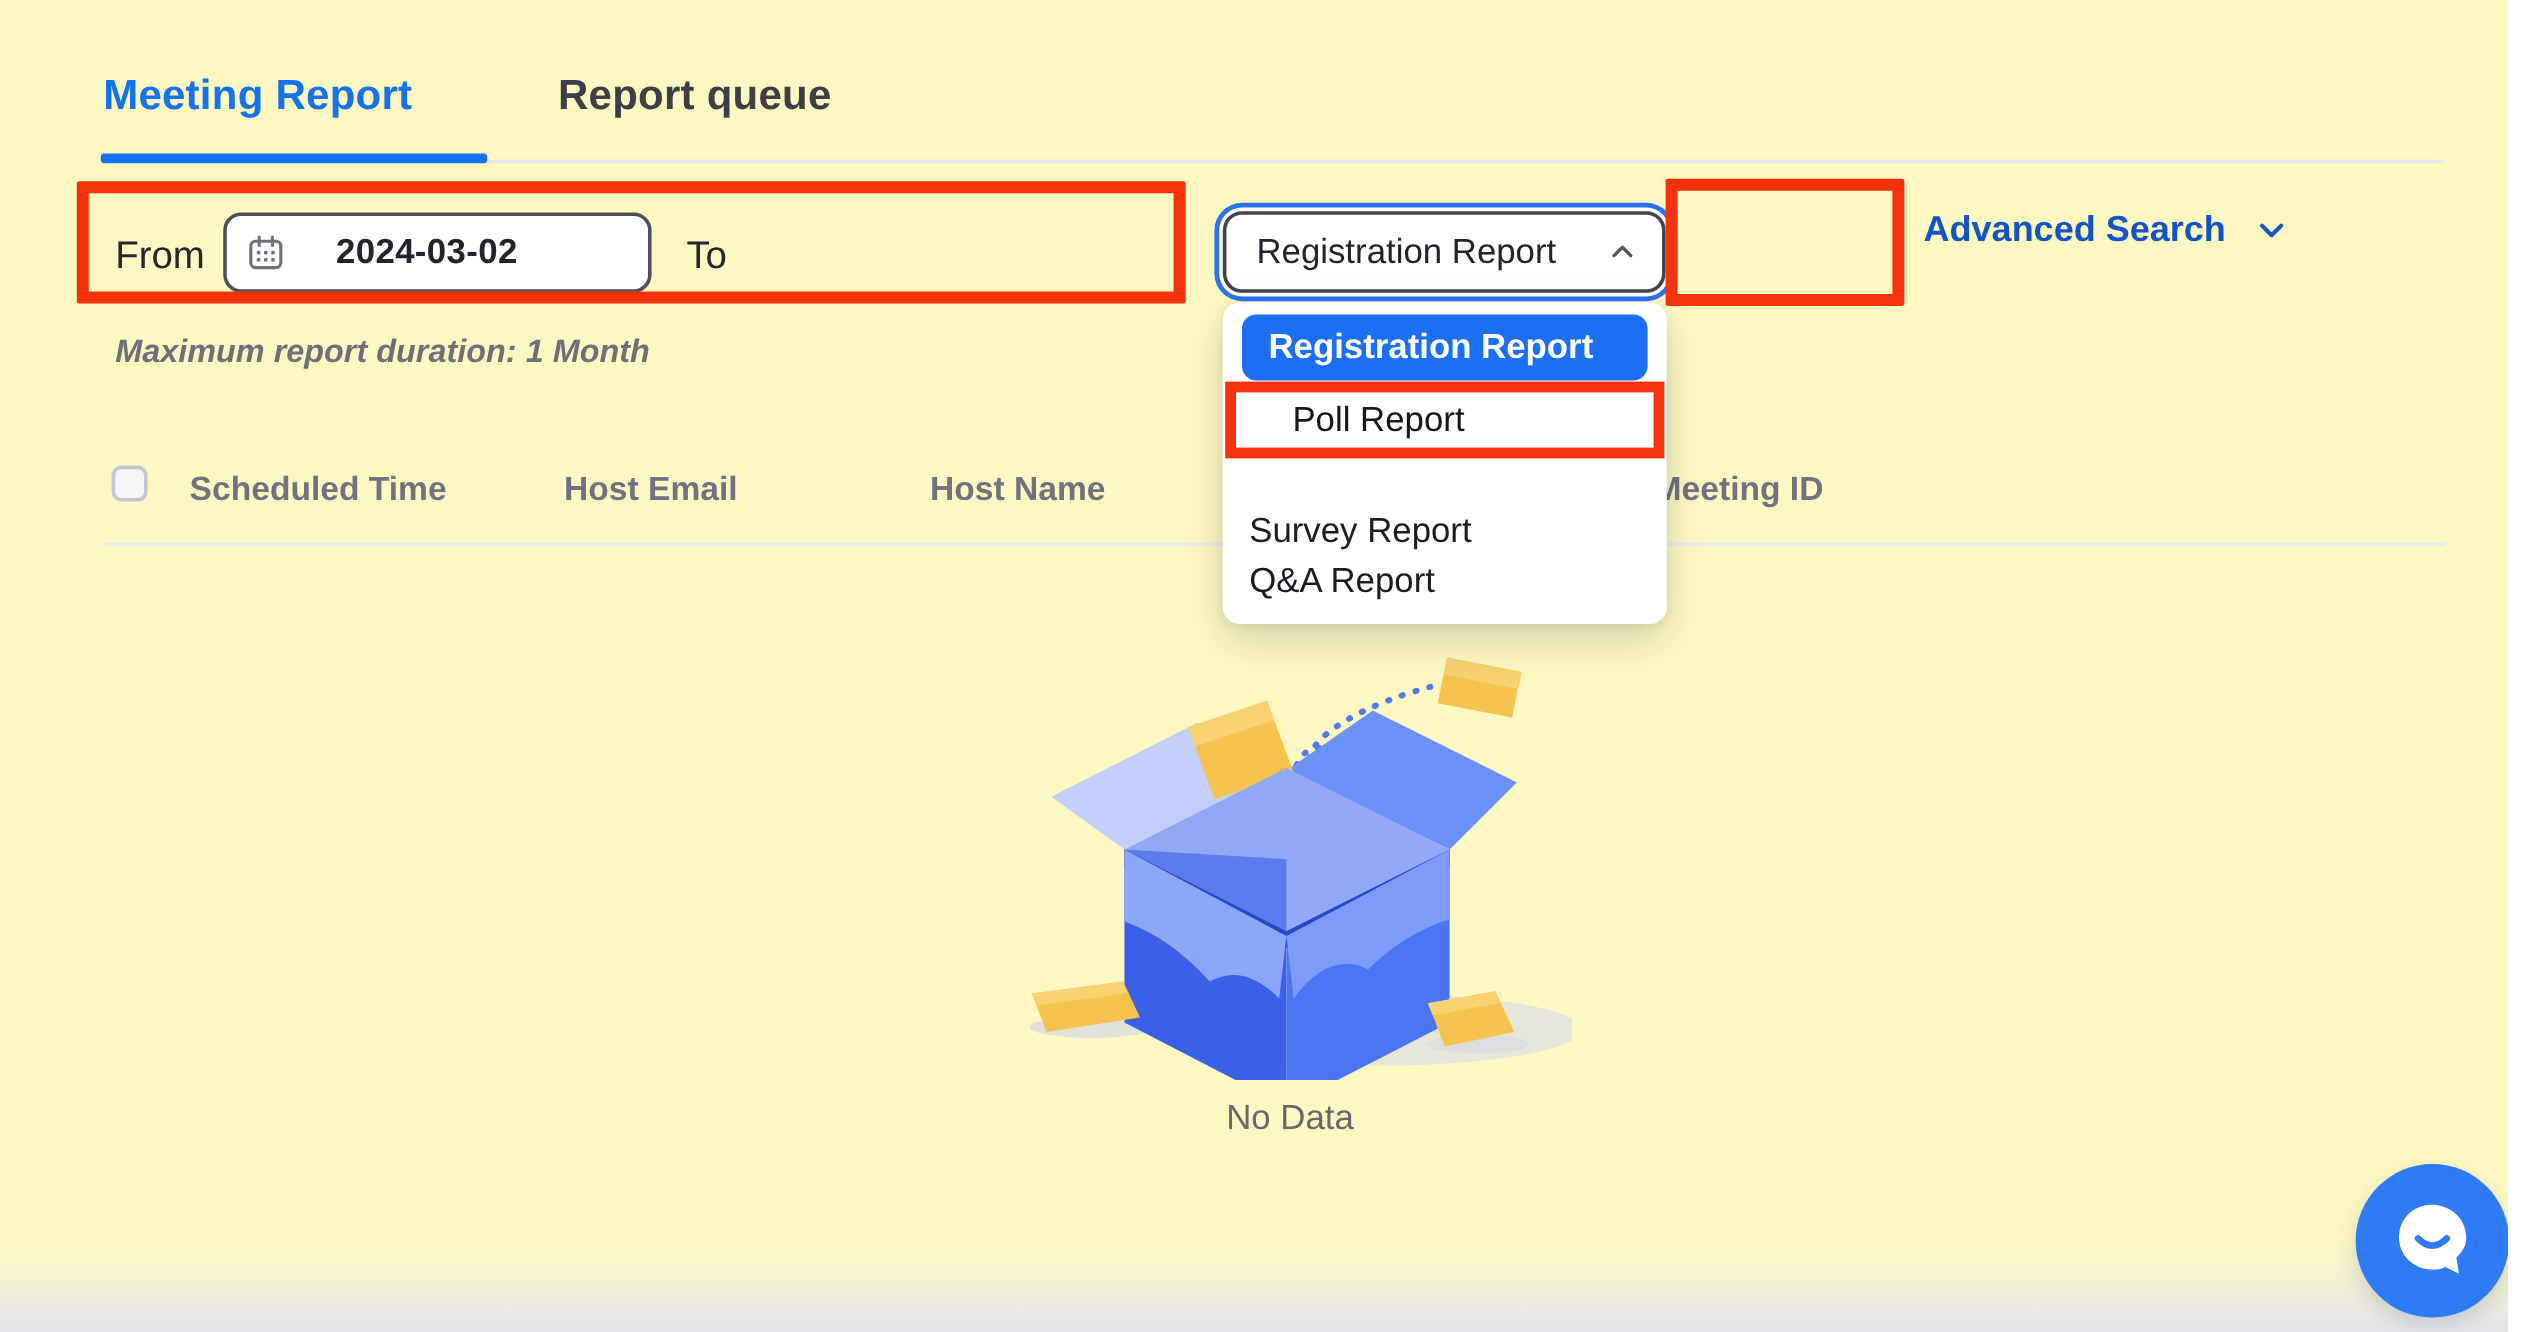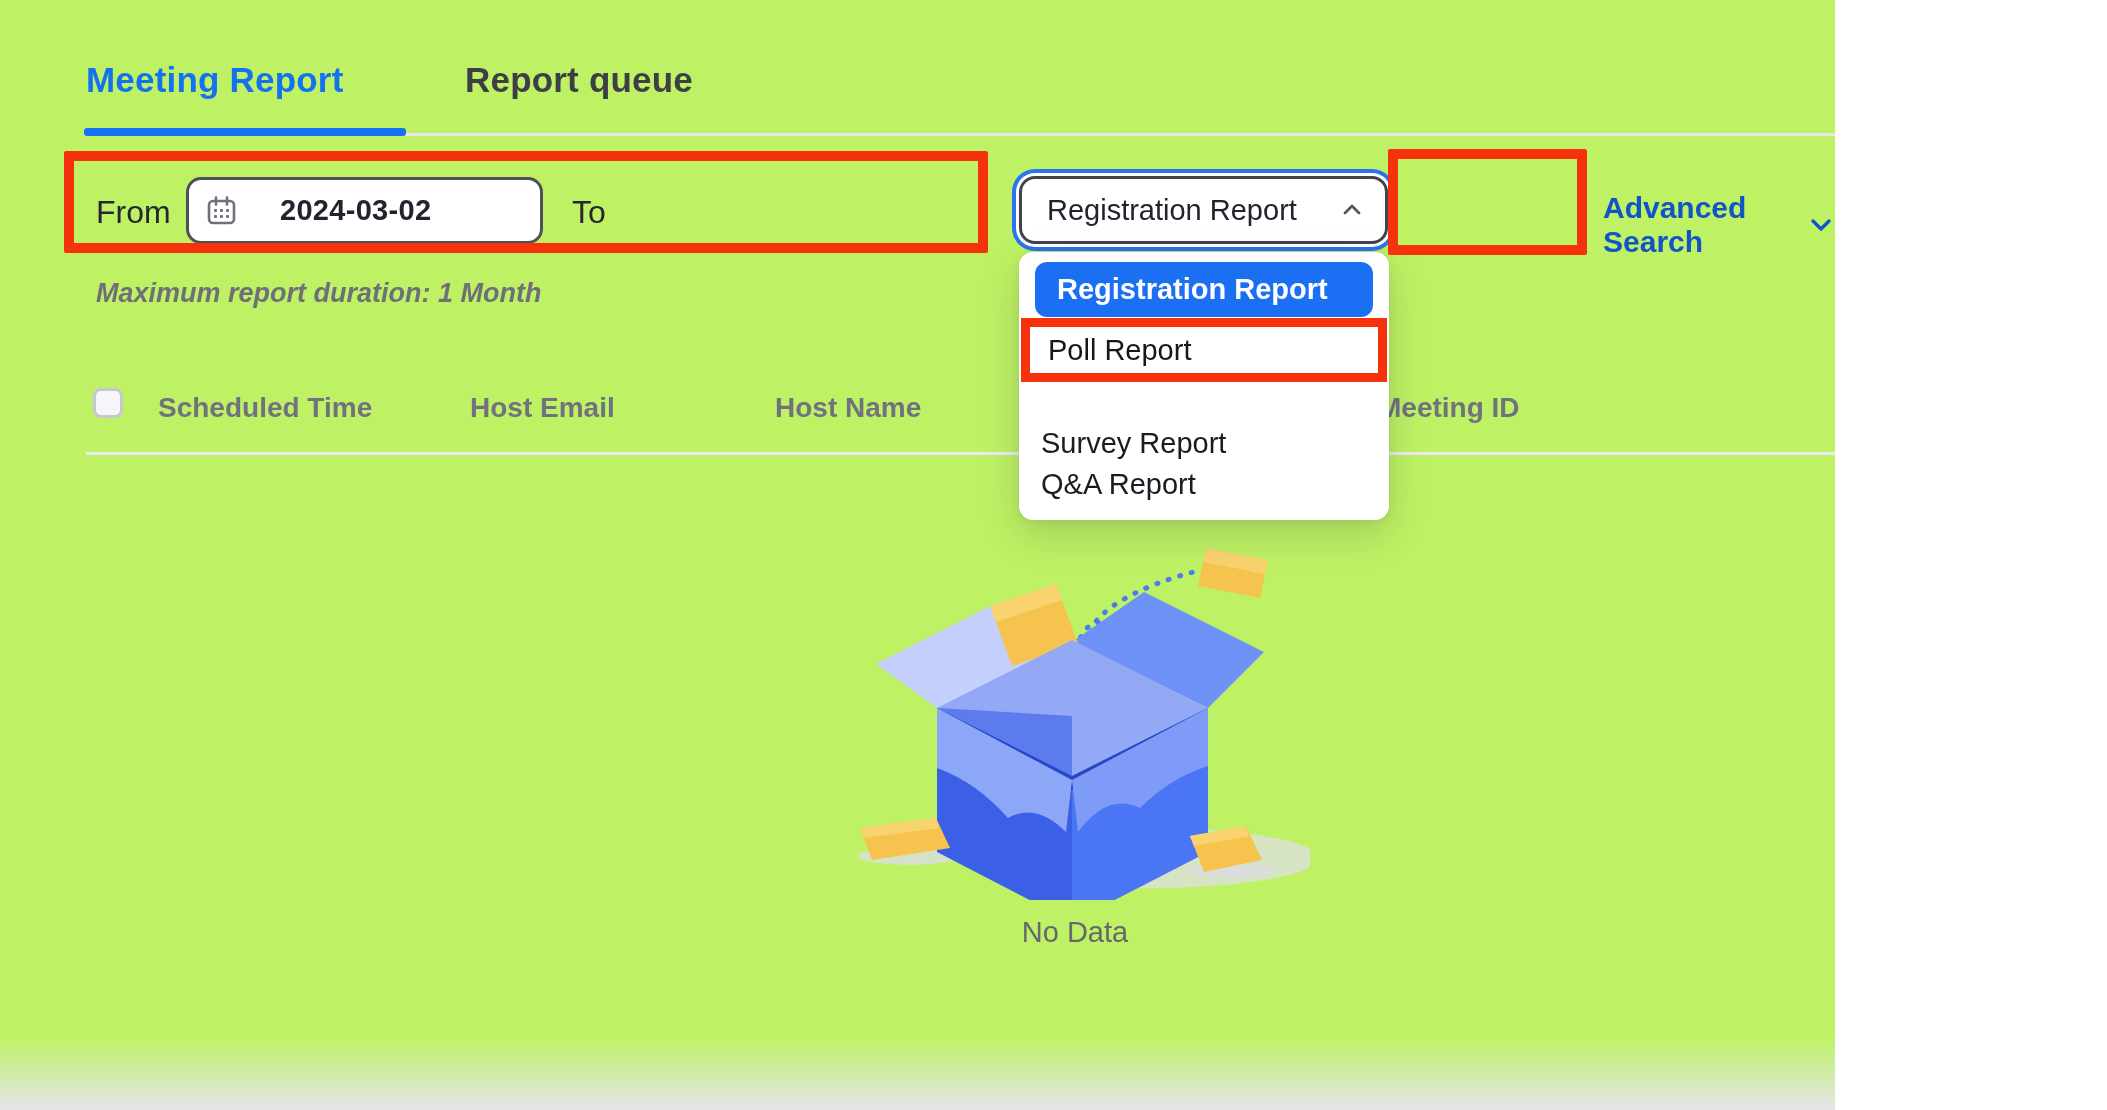--- a/index.html
+++ b/index.html
@@ -1,18 +1,18 @@
 <!DOCTYPE html>
 <html><head>
 <meta charset="utf-8">
 <style>
   * { margin:0; padding:0; box-sizing:border-box; }
   html,body { background:#fff; }
   body { font-family:"Liberation Sans", sans-serif; }
-  .stage { position:relative; width:1835px; height:1110px; background:#bef264; overflow:hidden; }
+  .stage { position:relative; width:2090px; height:1110px; background:#fef9c3; overflow:hidden; }
 
   
   .tab { position:absolute; top:60px; font-size:35px; font-weight:700; letter-spacing:.2px; cursor:pointer; }
   .tab.active { left:86px; color:#1471F0; }
   .tab.inactive { left:465px; color:#3E3E47; }
   .tabline { position:absolute; left:84px; top:133px; width:1952px; height:3px; background:#E7E7EB; }
   .tabline-active { position:absolute; left:84px; top:128px; width:322px; height:8px; background:#1471F0; border-radius:3px; z-index:1; }
 
   
   .anno { position:absolute; border:10px solid #F5320C; border-radius:2px; pointer-events:none; z-index:6; }
@@ -37,39 +37,39 @@
                     border:3px solid #43434D; border-radius:16px; display:flex; align-items:center;
                     justify-content:space-between; padding:0 20px 0 25px; z-index:3; cursor:pointer;
                     box-shadow:0 0 0 3px #fff, 0 0 0 7px #2C73F1; }
   .select-trigger .tval { font-size:29px; color:#232330; }
   .chev { display:inline-flex; }
 
   
   .search-btn { position:absolute; left:1410px; top:178px; width:155px; height:66px; background:#1471F0; color:#fff;
                 font-size:29px; font-weight:700; border:none; border-radius:14px; display:flex; align-items:center;
                 justify-content:center; z-index:2; cursor:pointer; font-family:inherit; }
-  .adv { position:absolute; left:1603px; top:191px; display:flex; align-items:center; gap:24px; cursor:pointer; }
+  .adv { position:absolute; left:1603px; top:175px; display:flex; align-items:center; gap:24px; cursor:pointer; }
   .adv .adv-label { font-size:30px; font-weight:700; color:#1254C8; }
 
   
   .thead-checkbox { position:absolute; left:93px; top:388px; width:30px; height:30px; border:3px solid #C6C6D2;
                     border-radius:8px; background:#F6F6F9; cursor:pointer; z-index:1; }
   .th { position:absolute; top:392px; font-size:28px; font-weight:700; color:#71717F; z-index:1; white-space:nowrap; }
   .th0 { left:158px; } .th1 { left:470px; } .th2 { left:775px; } .th3 { left:1378px; }
   .thead-divider { position:absolute; left:86px; top:452px; width:1952px; height:3px; background:#ECECF0; z-index:1; }
 
   
   .panel { position:absolute; left:1019px; top:252px; width:370px; height:268px; background:#fff; border-radius:14px;
            box-shadow:0 14px 38px rgba(25,25,55,.17), 0 2px 8px rgba(25,25,55,.08); z-index:5; }
   .opt-selected { position:absolute; left:1035px; top:262px; width:338px; height:55px; background:#1B6FF3;
                   border-radius:12px; color:#fff; font-size:29px; font-weight:700; display:flex; align-items:center;
                   padding-left:22px; z-index:6; cursor:pointer; }
   .anno-poll { position:absolute; left:1021px; top:318px; width:366px; height:64px; border:9px solid #F5320C;
                background:#fff; z-index:7; display:flex; align-items:center; cursor:pointer; }
-  .anno-poll .opt-text { font-size:29px; color:#16161C; padding-left:18px; }
+  .anno-poll .opt-text { font-size:29px; color:#16161C; padding-left:18px;margin-left:29px; }
   .opt { position:absolute; left:1041px; font-size:29px; color:#1B1B22; z-index:6; cursor:pointer; white-space:nowrap; }
   .opt-survey { top:427px; } .opt-qa { top:468px; }
 
   
   .empty-illustration { position:absolute; left:840px; top:540px; z-index:0; }
   .nodata { position:absolute; left:875px; top:916px; width:400px; text-align:center; font-size:29px; font-weight:500;
             color:#67676F; }
 
   
   .chat-fab { position:absolute; left:1963px; top:970px; width:128px; height:128px; border-radius:50%;

